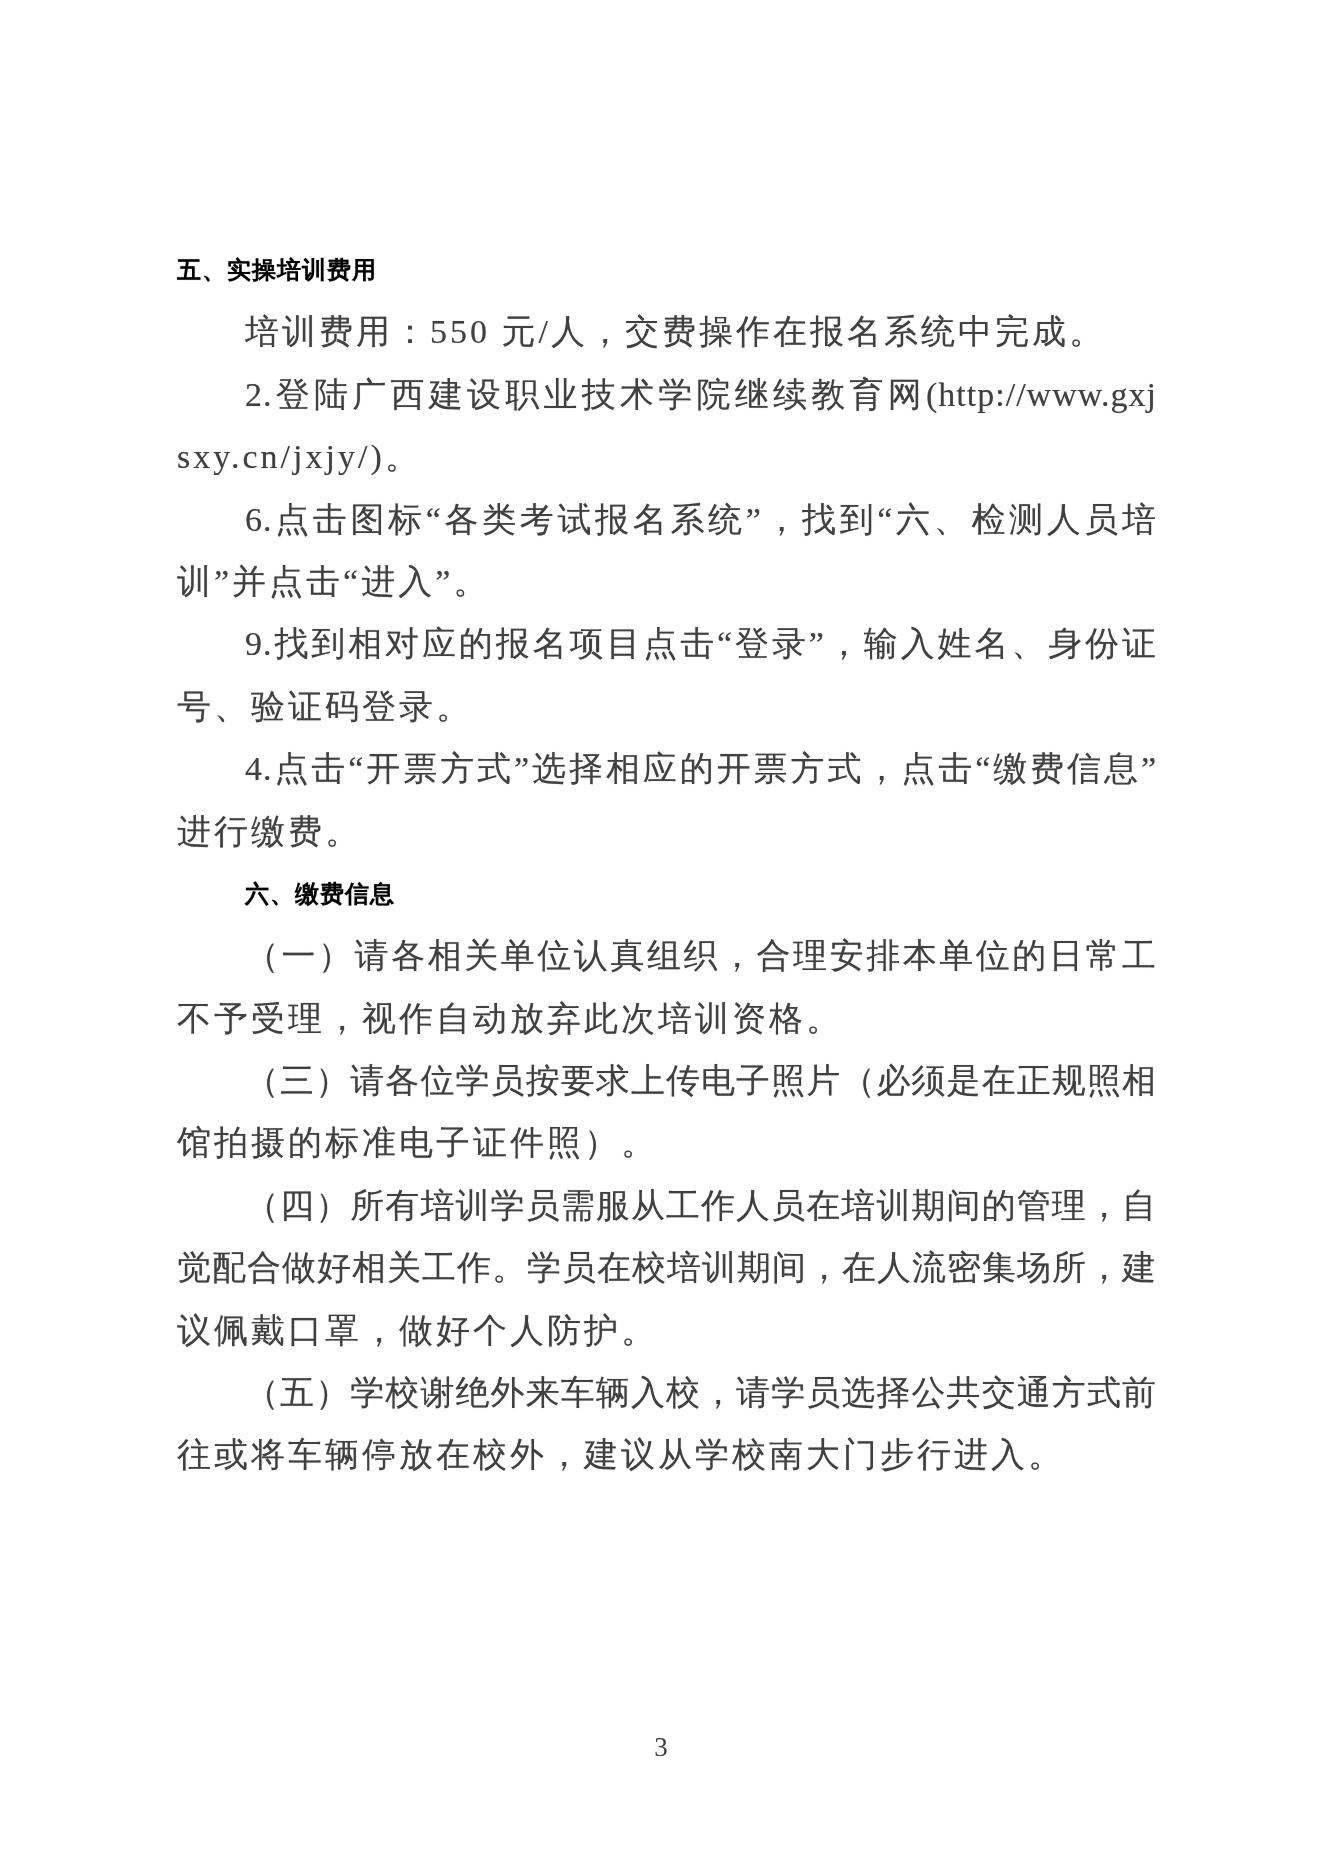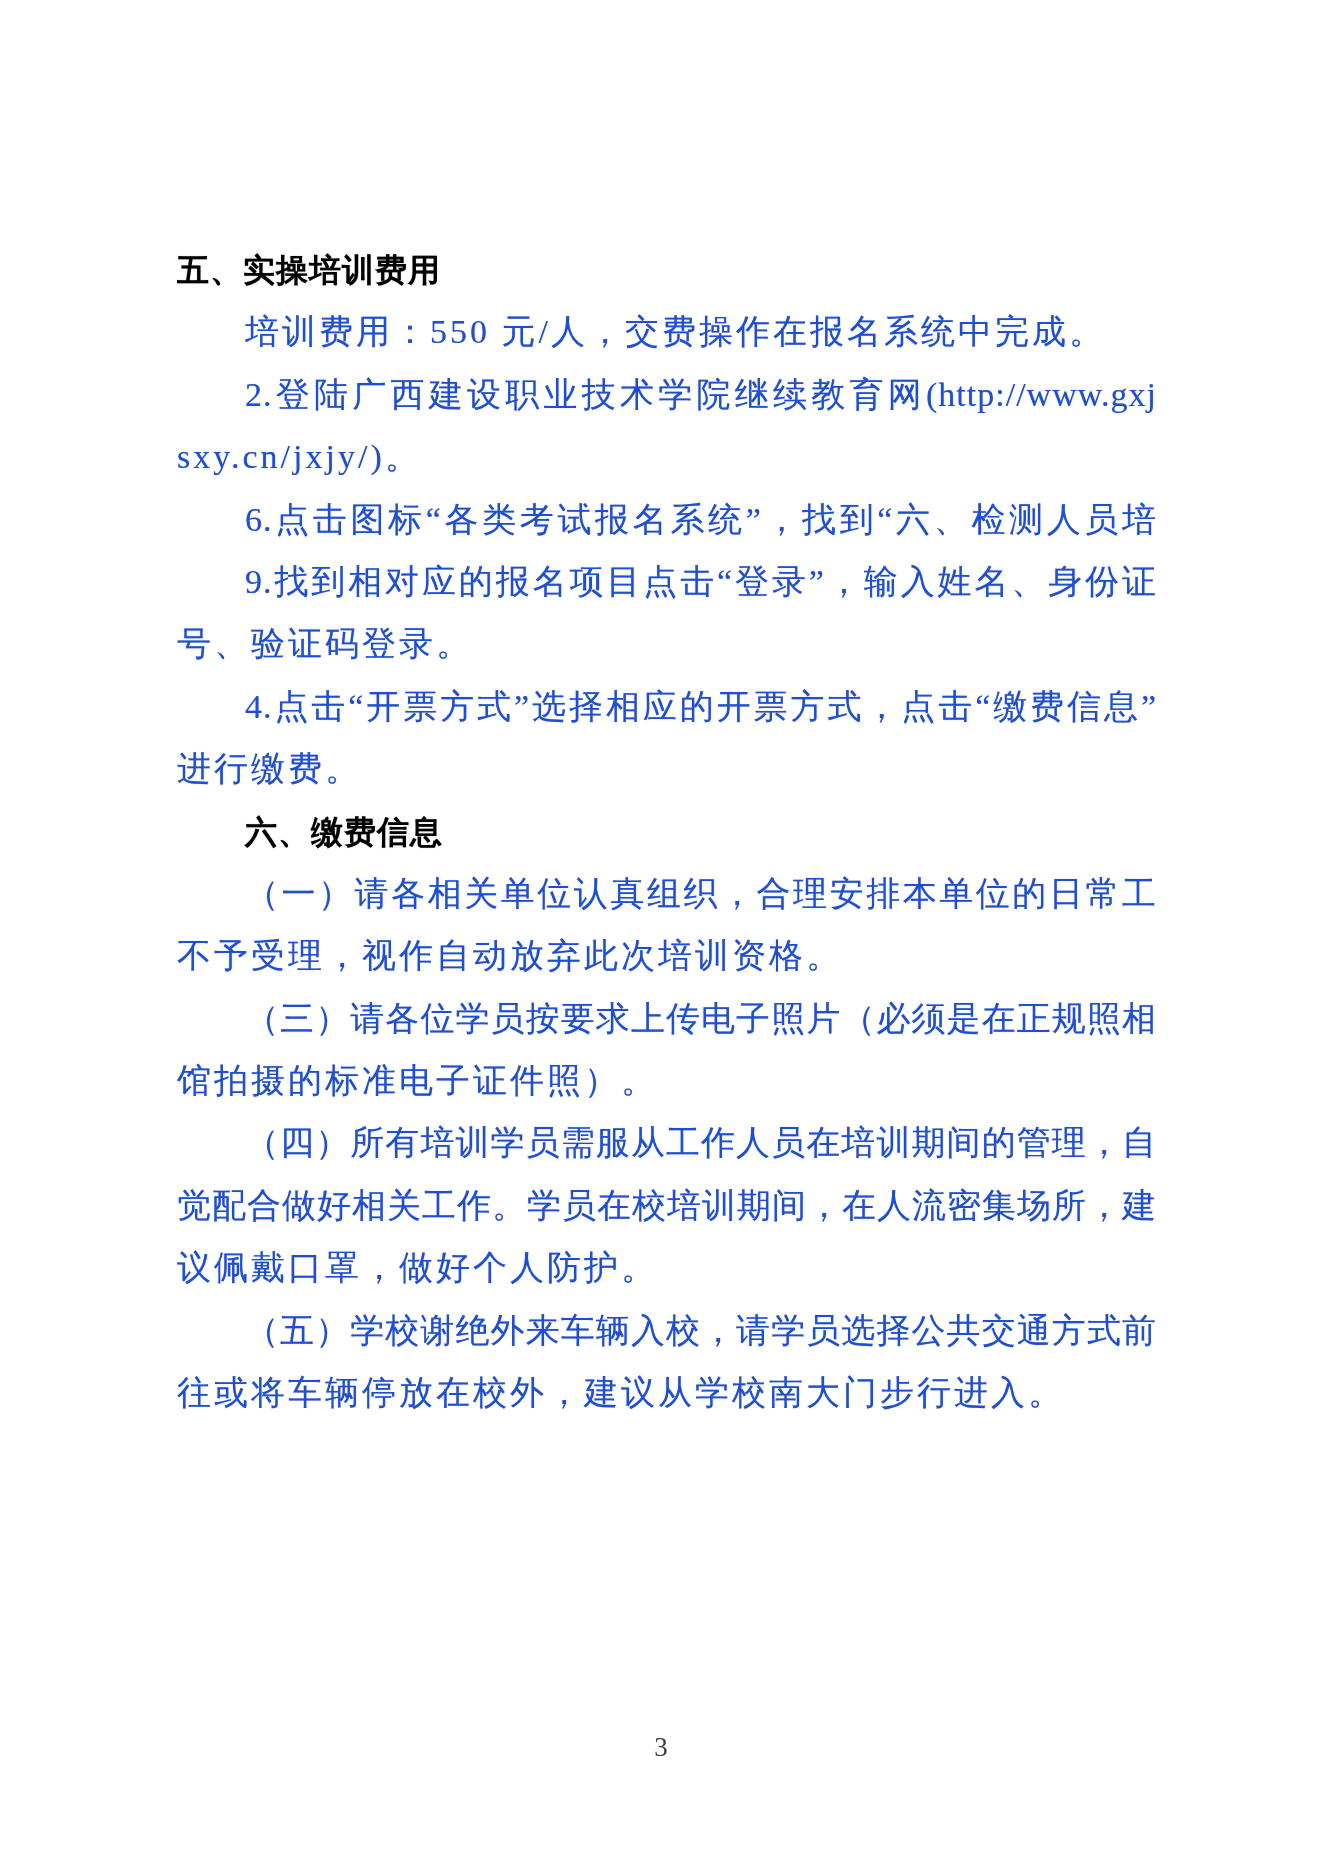--- a/index.html
+++ b/index.html
@@ -19,40 +19,40 @@
       position: absolute;
       left: 177px;
       top: 239px;
       width: 980px;
     }
     .line {
       height: 62.4px;
       line-height: 62.4px;
       font-size: 34px;
       letter-spacing: 3px;
-      color: #1d4ed8;
+      color: #404040;
       white-space: nowrap;
       overflow: visible;
       text-shadow: 0 0 1px rgba(30,30,30,0.35);
     }
     .line.indent {
       padding-left: 68px;
     }
     .line.fill {
       letter-spacing: 1px;
       white-space: normal;
       text-align: justify;
       text-align-last: justify;
       overflow: hidden;
       height: 62.4px;
     }
     .line.heading {
       font-family: "Liberation Sans", "DejaVu Sans", sans-serif;
       font-weight: 700;
-      font-size: 32px;
+      font-size: 24px;
       letter-spacing: 1px;
       color: #000000;
       text-shadow: 0 0 1px rgba(0,0,0,0.45);
     }
     .footer {
       position: absolute;
       left: 0;
       top: 1730px;
       width: 1322px;
       text-align: center;
@@ -65,20 +65,21 @@
 </head>
 <body>
 
 <div class="page">
   <div class="content">
       <div class="line heading">五、实操培训费用</div>
       <div class="line indent">培训费用：550 元/人，交费操作在报名系统中完成。</div>
       <div class="line indent fill">2.登陆广西建设职业技术学院继续教育网(http://www.gxj</div>
       <div class="line">sxy.cn/jxjy/)。</div>
       <div class="line indent fill">6.点击图标“各类考试报名系统”，找到“六、检测人员培</div>
+      <div class="line">训”并点击“进入”。</div>
       <div class="line indent fill">9.找到相对应的报名项目点击“登录”，输入姓名、身份证</div>
       <div class="line">号、验证码登录。</div>
       <div class="line indent fill">4.点击“开票方式”选择相应的开票方式，点击“缴费信息”</div>
       <div class="line">进行缴费。</div>
       <div class="line heading indent">六、缴费信息</div>
       <div class="line indent fill">（一）请各相关单位认真组织，合理安排本单位的日常工作，</div>
       <div class="line">不予受理，视作自动放弃此次培训资格。</div>
       <div class="line indent fill">（三）请各位学员按要求上传电子照片（必须是在正规照相</div>
       <div class="line">馆拍摄的标准电子证件照）。</div>
       <div class="line indent fill">（四）所有培训学员需服从工作人员在培训期间的管理，自</div>

